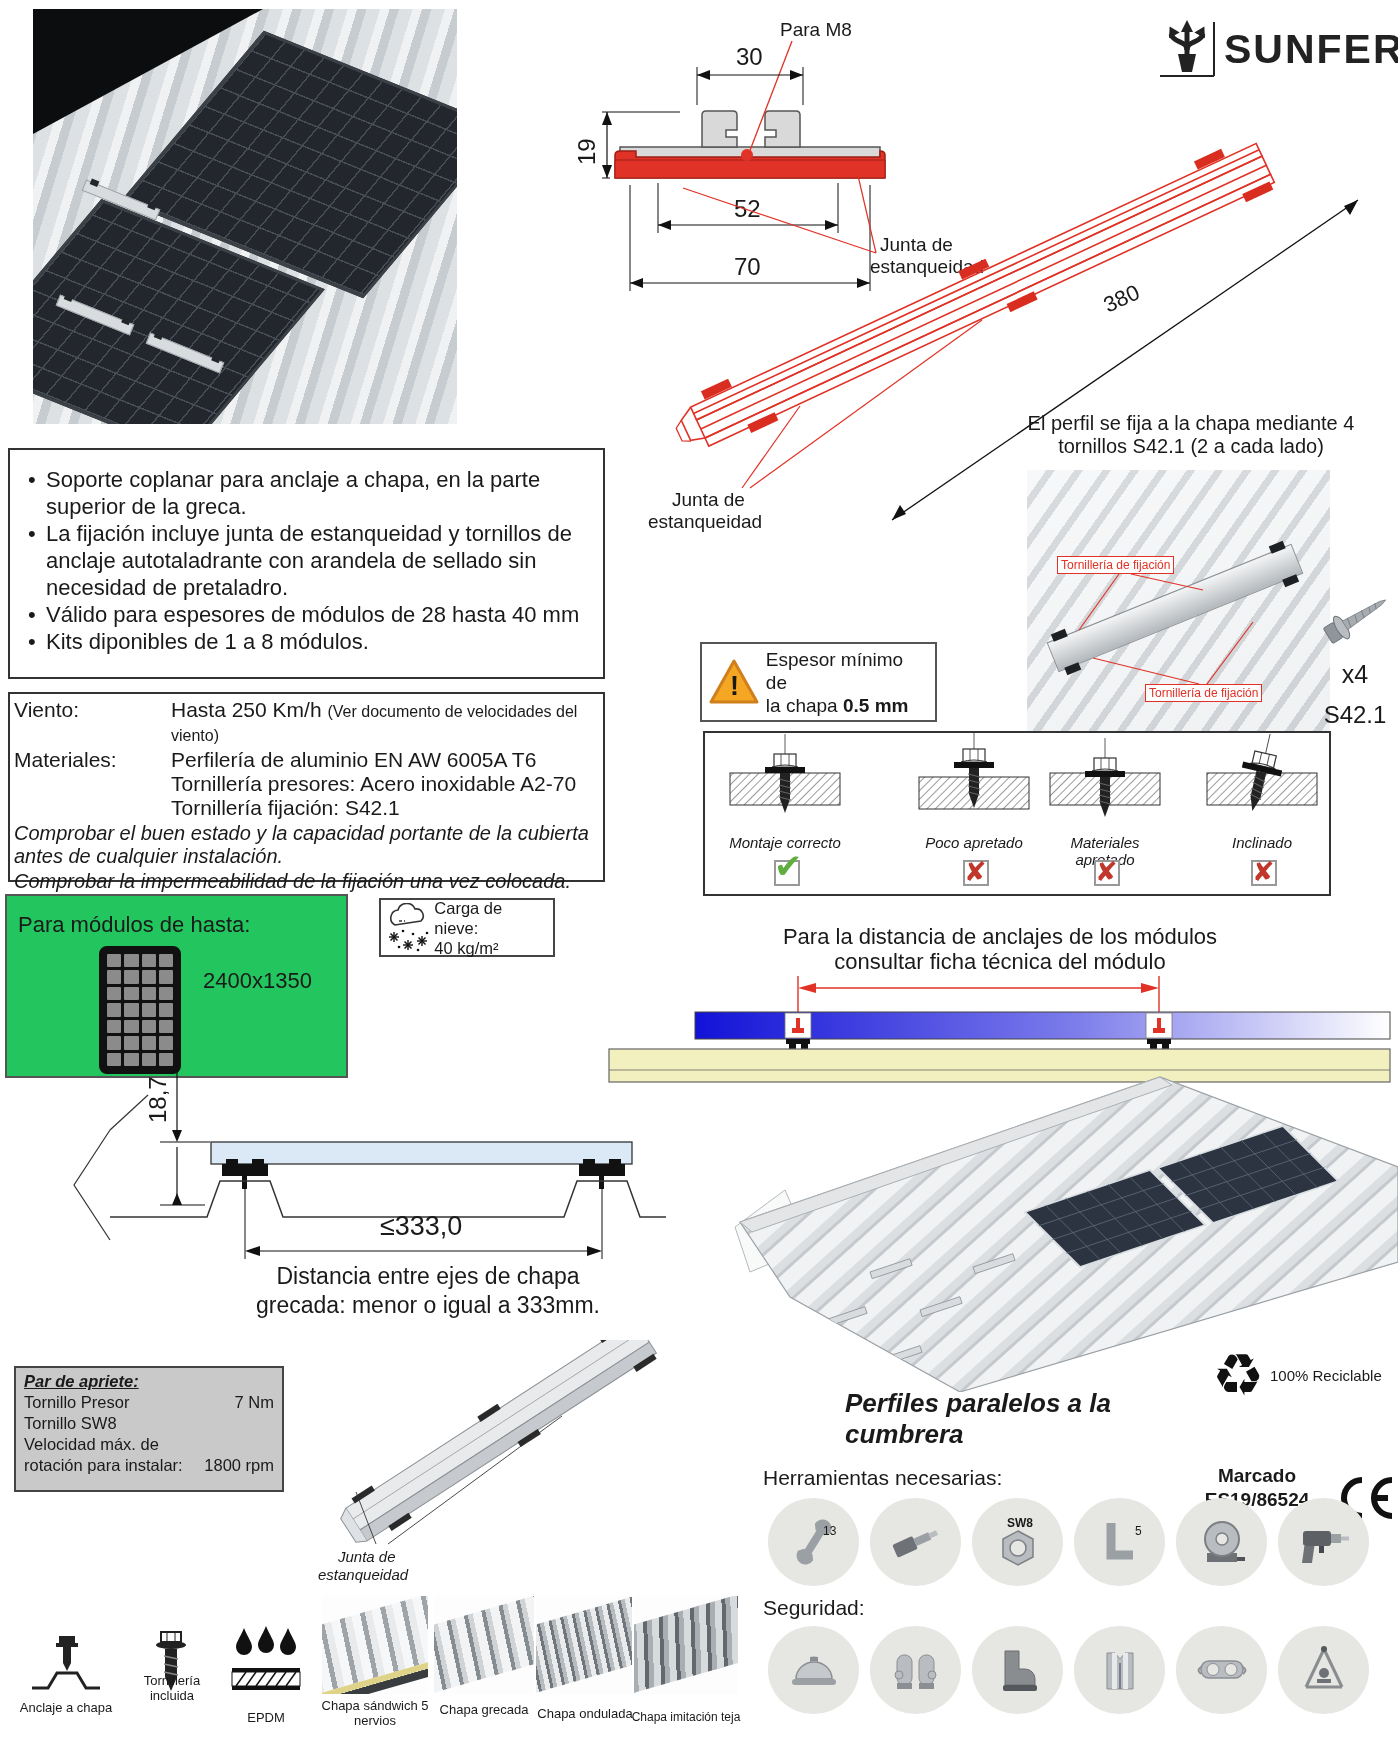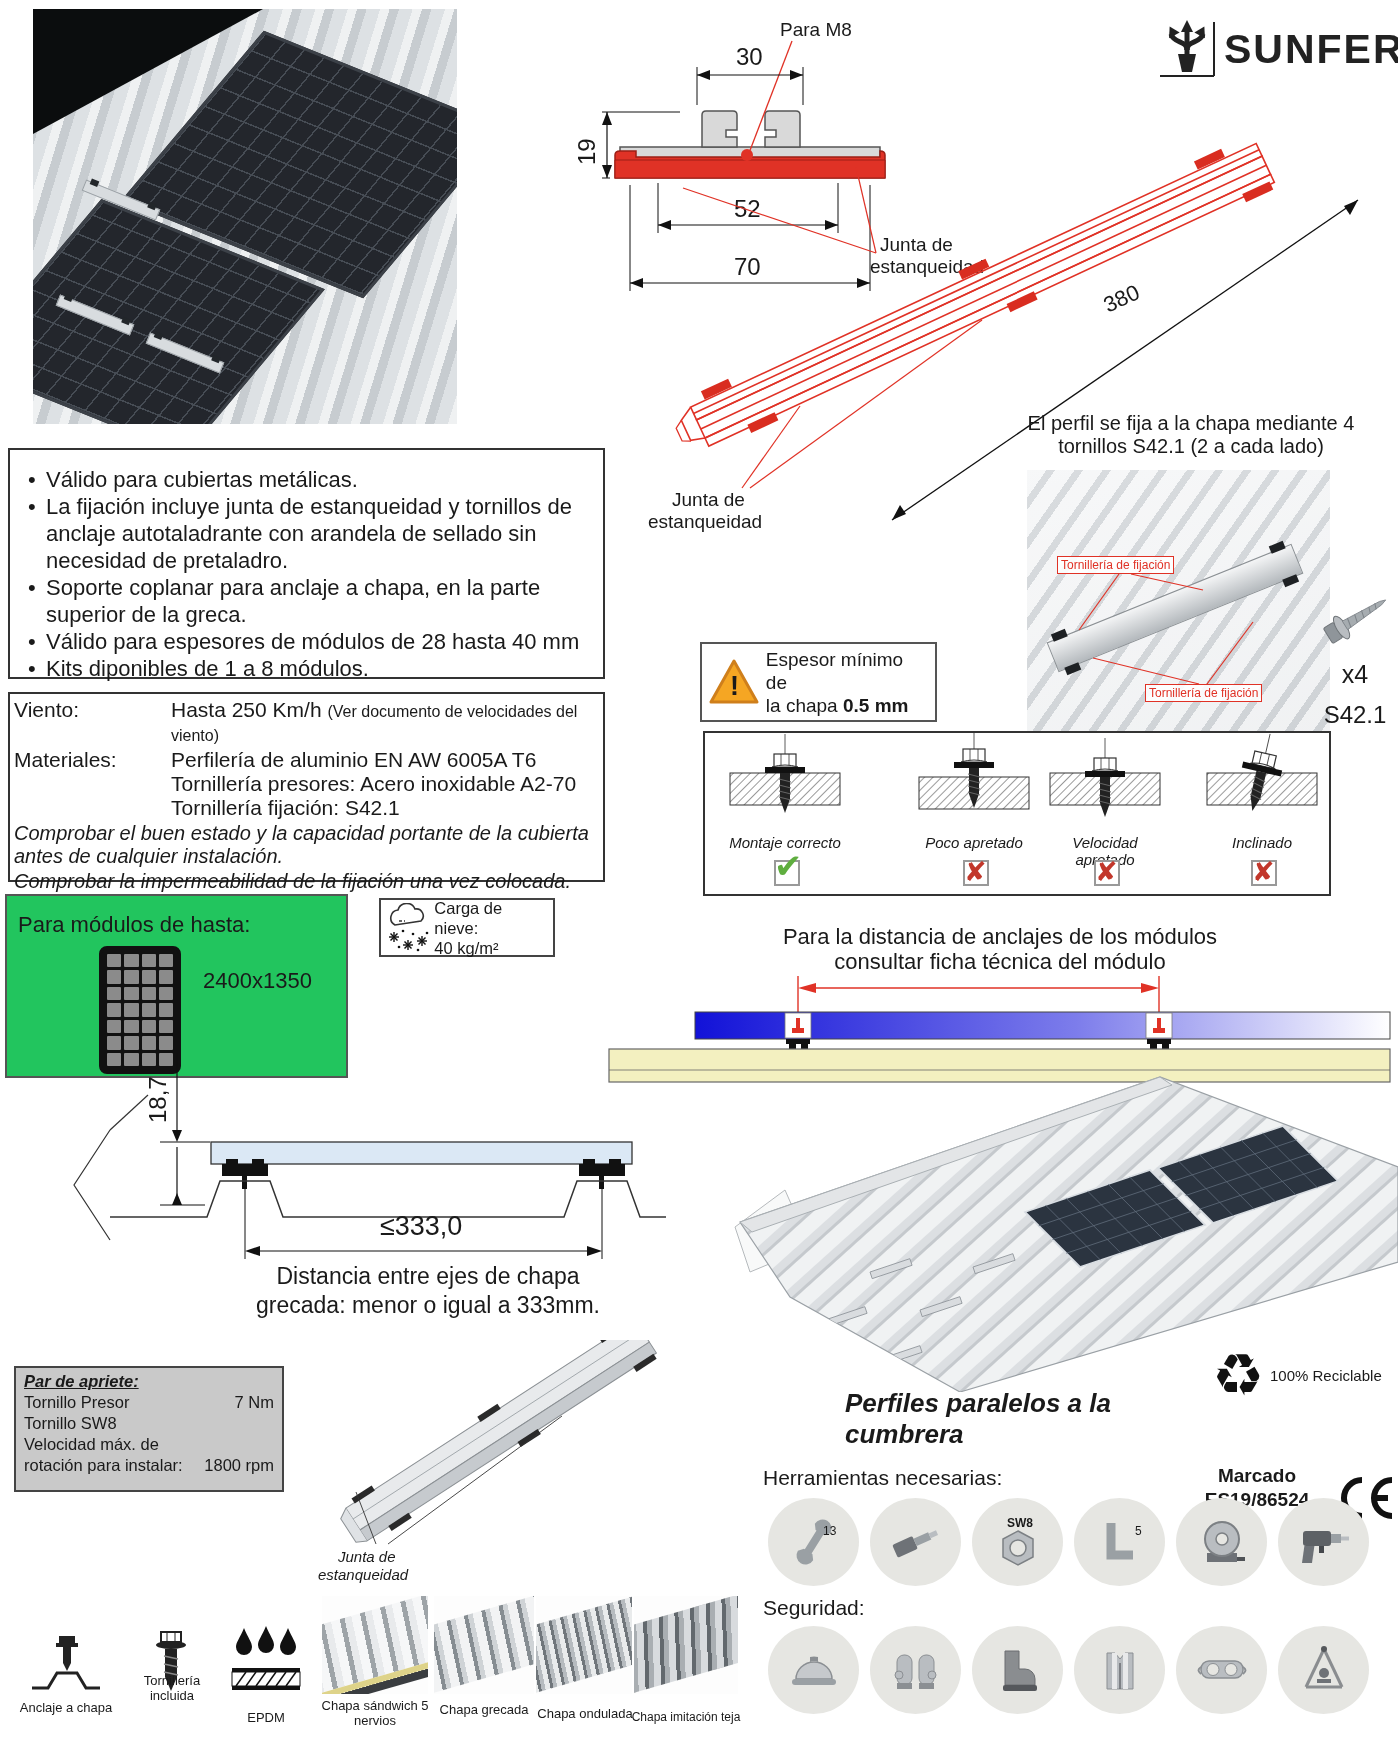--- a/index.html
+++ b/index.html
@@ -239,23 +239,22 @@
             <line x1="57" y1="-3" x2="55" y2="3"></line>
           </g>
       </g>
     </svg>
     <div style="font-size:25px;">x4</div>
     <div style="font-size:24px;margin-top:12px;">S42.1</div>
   </div>
 
   <div id="features" class="abs">
     <ul>
-      <li>Válido  para cubiertas metálicas.</li>
+      <li>Soporte coplanar para anclaje a chapa, en la parte superior de la greca.</li>
       <li>La fijación incluye junta de estanqueidad y tornillos de anclaje autotaladrante con arandela de sellado sin necesidad de pretaladro.</li>
-      <li>Soporte coplanar para anclaje a chapa, en la parte superior de la greca.</li>
       <li>Válido para espesores de módulos de 28 hasta 40 mm</li>
       <li>Kits diponibles de 1 a 8 módulos.</li>
     </ul>
   </div>
 
   <div id="specs" class="abs">
     <div class="specrow">
       <span class="speclab">Viento:</span>
       <span><span>Hasta 250 Km/h</span>
         <span class="small">(Ver documento de velocidades del</span></span>
@@ -390,21 +389,21 @@
       <rect x="214" y="44" width="110" height="32" fill="url(#hatch)" stroke="#333"></rect>
       <rect x="345" y="40" width="110" height="32" fill="url(#hatch)" stroke="#333"></rect>
       <rect x="502" y="40" width="110" height="32" fill="url(#hatch)" stroke="#333"></rect>
       <use href="#qs" transform="translate(80,37)"></use>
       <use href="#qs" transform="translate(269,32)"></use>
       <use href="#qs" transform="translate(400,41)"></use>
       <use href="#qs" transform="translate(557,36) rotate(13)"></use>
     </svg>
     <div class="qlabel" style="left:5px;"><span>Montaje correcto</span></div>
     <div class="qlabel" style="left:194px;"><span>Poco apretado</span></div>
-    <div class="qlabel" style="left:325px;"><span>Velocidad</span><br><span>apretado</span></div>
+    <div class="qlabel" style="left:325px;"><span>Materiales</span><br><span>apretado</span></div>
     <div class="qlabel" style="left:482px;"><span>Inclinado</span></div>
     <div class="qmark" style="left:69px;">
         <b style="font-size:34px;color:#5fae3f;left:-2px;top:-16px;">✔</b>
       </div>
     <div class="qmark" style="left:258px;">
         <b style="font-size:27px;color:#c2372b;left:-1px;top:-6px;">✘</b>
       </div>
     <div class="qmark" style="left:389px;">
         <b style="font-size:27px;color:#c2372b;left:-1px;top:-6px;">✘</b>
       </div>

